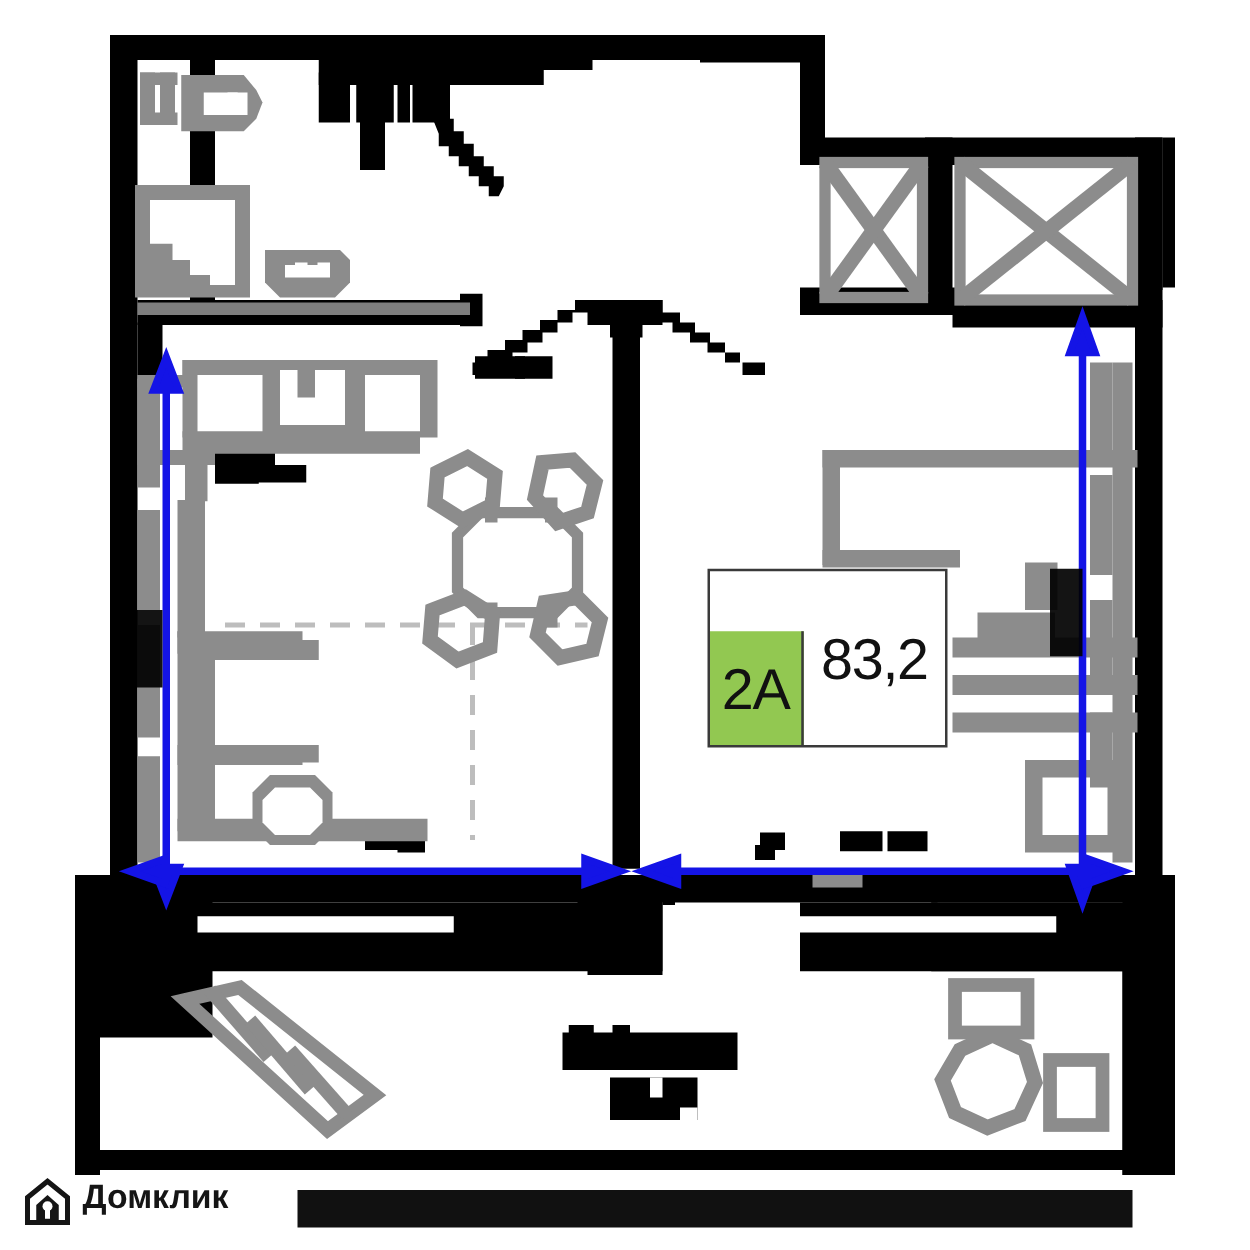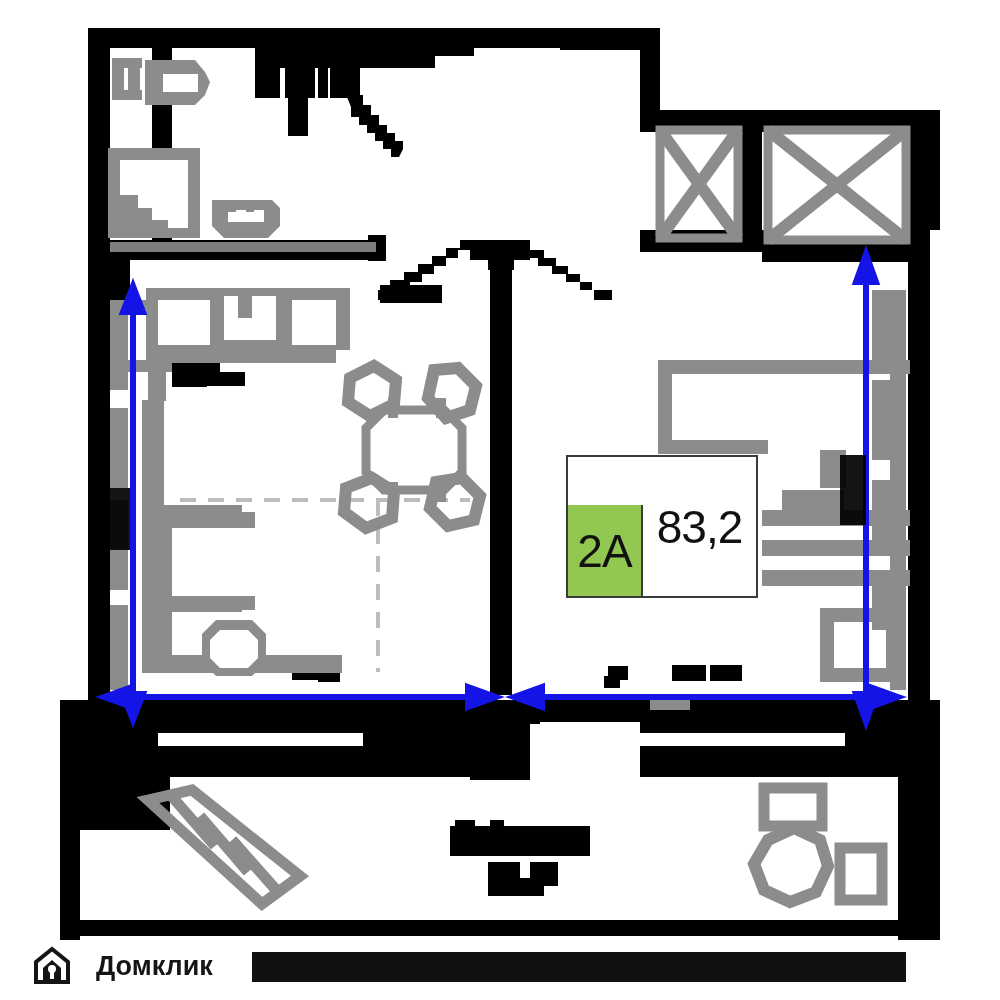--- a/index.html
+++ b/index.html
@@ -76,26 +76,25 @@
   #footer-bar {
     position: absolute;
     left: 96px;
     top: 14px;
     width: 810px;
     height: 30px;
     background: #111111;
   }
   #logo {
     position: absolute;
-    left: 32px;
+    left: 18px;
     top: 4px;
     height: 48px;
     display: flex;
-    align-items: center;
-    gap: 24px;
+    gap: 8px;
     z-index: 61;
   }
   #logo .mark {
     width: 40px;
     height: 40px;
     position: relative;
   }
   #logo .word {
     font-size: 27px;
     font-weight: bold;

